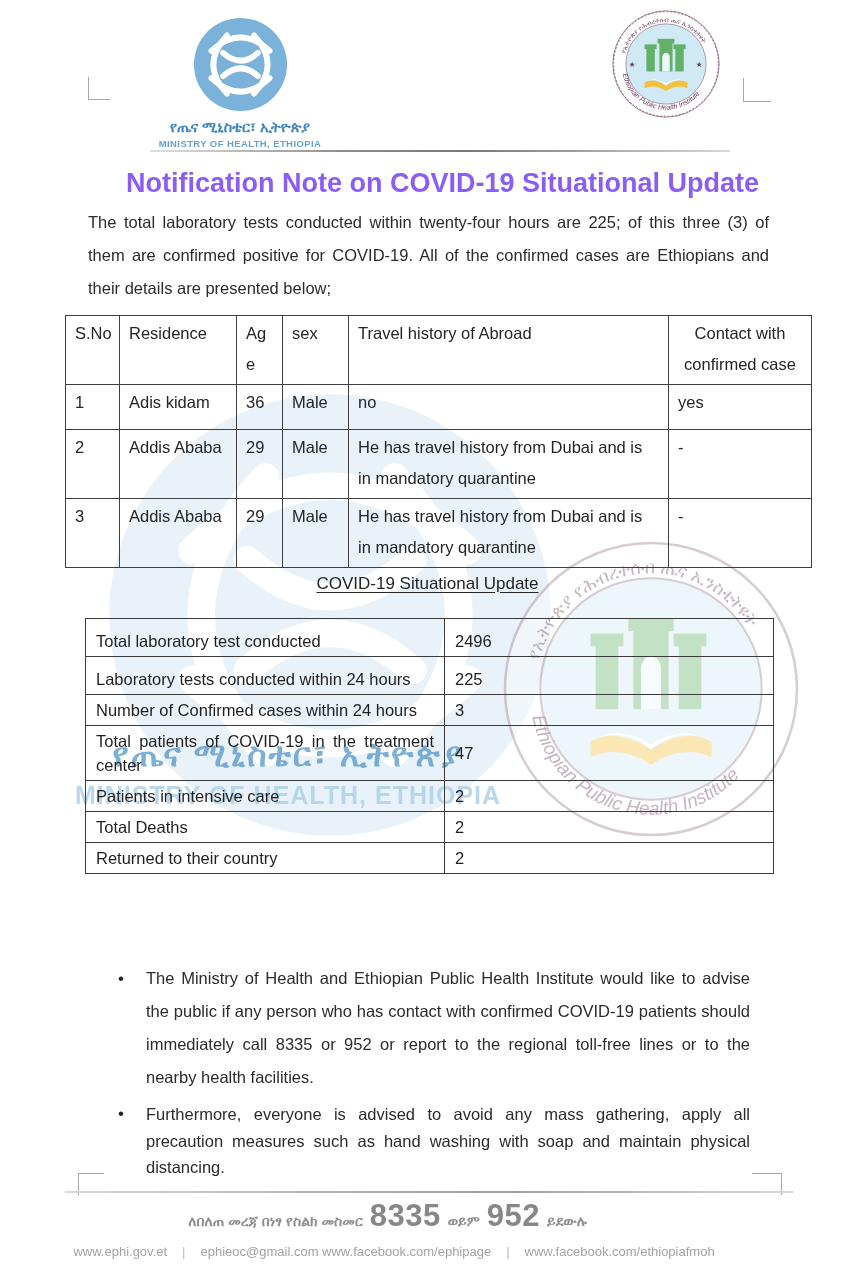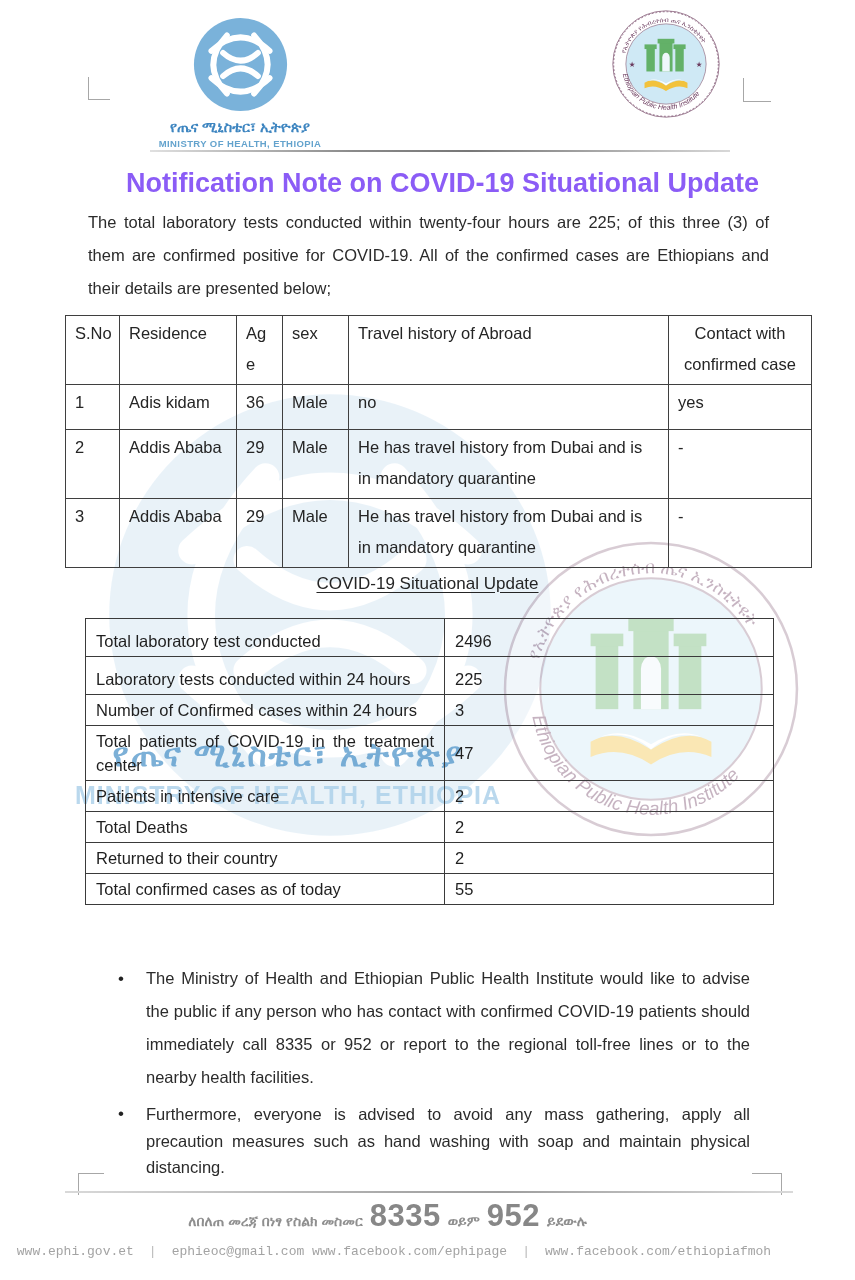--- a/index.html
+++ b/index.html
@@ -69,21 +69,21 @@
   .bullet-2 .btxt { line-height:26.5px; }
   .bullet-2 .dot { line-height:26.5px; }
   
   .divider-bottom { position:absolute; left:65px; top:1191px; width:728px; height:2px;
     background:linear-gradient(to right,#d9d9d9,#a9a9a9 45%,#9e9e9e 60%,#d9d9d9); }
   .hotline { position:absolute; left:0; top:1198px; width:775px; display:flex;
     justify-content:center; align-items:baseline; gap:7px; color:#8f8f8f; }
   .hotline .am { font-size:14px; font-weight:bold; }
   .hotline .big { font-size:31px; font-weight:600; letter-spacing:0.5px; color:#878787; }
   .links { position:absolute; left:0; top:1244px; width:788px; display:flex;
-    justify-content:center; align-items:center; gap:15px; font-size:13px; color:#a3a3a3;font-family:Liberation Mono, monospace; }
+    justify-content:center; align-items:center; gap:15px; font-size:13px; color:#a3a3a3; }
   .links .sep { color:#b8b8b8; }
 </style>
 </head>
 <body>
 
 <div class="page">
 
   <svg class="wm wm-moh-logo" viewBox="0 0 100 100">
     <circle cx="50" cy="50" r="48" fill="#7ab2da"></circle>
     <g fill="none" stroke="#ffffff" stroke-width="6" stroke-linecap="round">
@@ -244,24 +244,20 @@
         <td class="val">2</td>
       </tr>
       <tr>
         <td class="lbl">Total Deaths</td>
         <td class="val">2</td>
       </tr>
       <tr>
         <td class="lbl">Returned to their country</td>
         <td class="val">2</td>
       </tr>
-      <tr>
-        <td class="lbl">Total confirmed cases as of today</td>
-        <td class="val">55</td>
-      </tr>
     </tbody>
       </table>
 
     <div class="bullets">
       <div class="bullet bullet-1">
         <span class="dot">•</span>
         <div class="btxt">The Ministry of Health and Ethiopian Public Health Institute would like to advise the public if any person who has contact with confirmed COVID-19 patients should immediately call 8335 or 952 or report to the regional toll-free lines or to the nearby health facilities.</div>
       </div>
       <div class="bullet bullet-2">
         <span class="dot">•</span>

